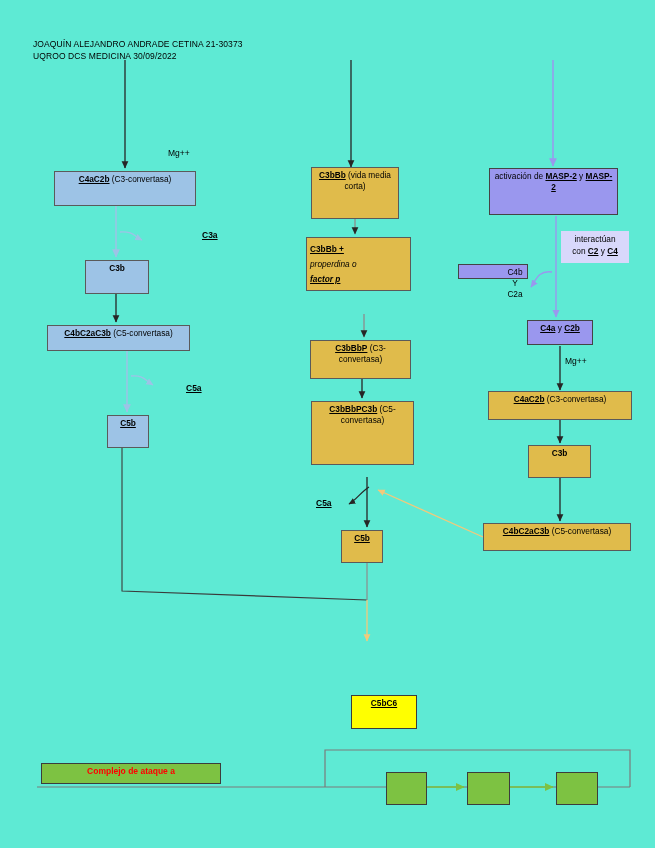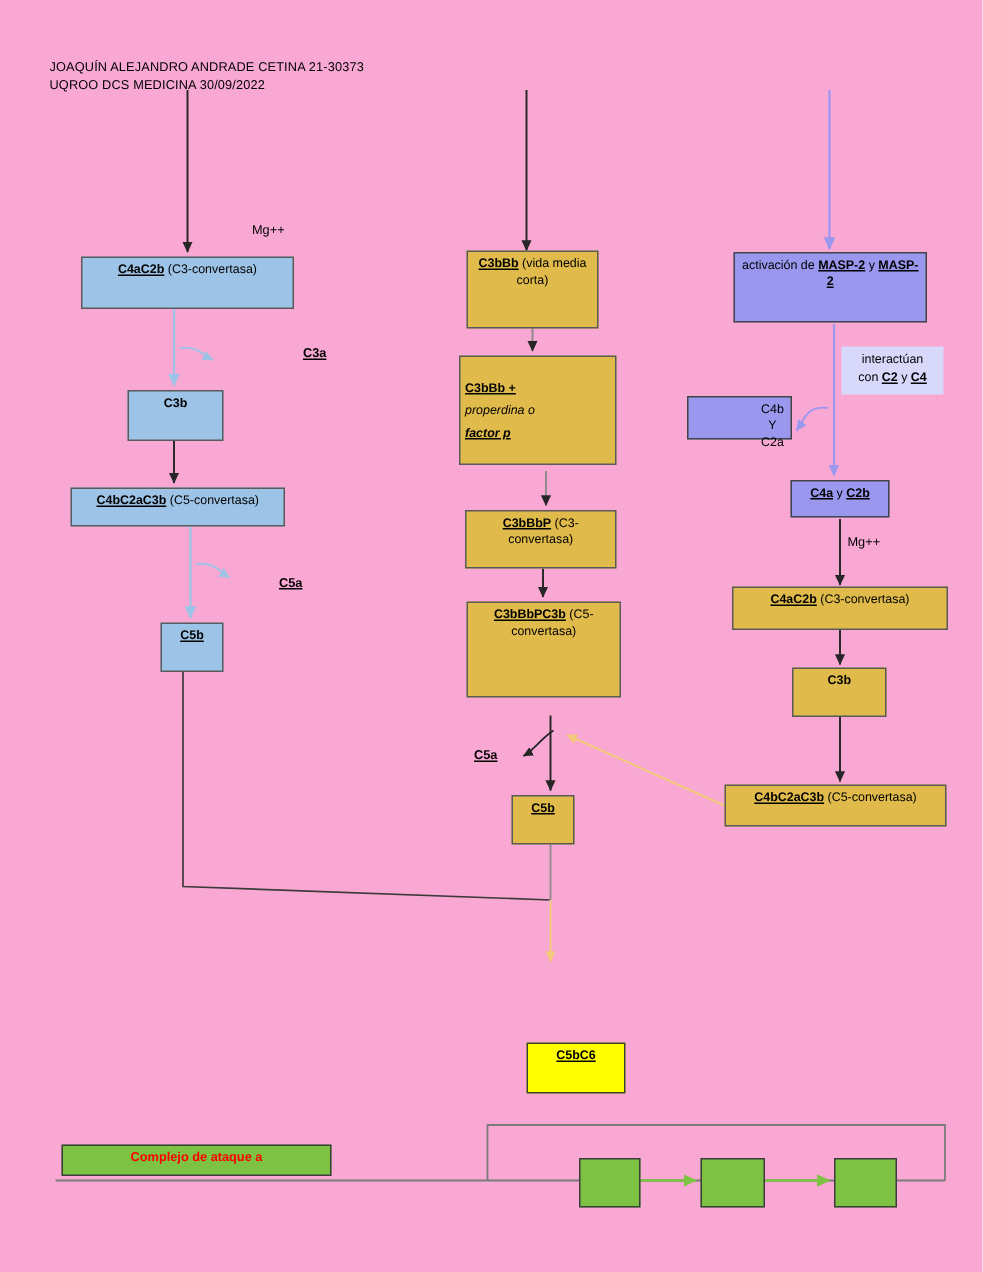--- a/index.html
+++ b/index.html
@@ -1,17 +1,17 @@
 <!DOCTYPE html>
 <html><head>
 <meta charset="utf-8">
 <style>
   html,body{margin:0;padding:0;background:#ffffff;}
   body{font-family:"Liberation Sans", sans-serif;}
-  #canvas{position:relative;width:655px;height:848px;background:#f9a8d4;overflow:hidden;}
+  #canvas{position:relative;width:655px;height:848px;background:#5eead4;overflow:hidden;}
   #svg-layer{position:absolute;left:0;top:0;width:655px;height:848px;}
   .hdr{position:absolute;font-size:8.5px;color:#000;line-height:11.5px;white-space:pre;letter-spacing:.1px;}
   .box{position:absolute;box-sizing:border-box;display:flex;align-items:flex-start;justify-content:center;
        text-align:center;font-size:8.3px;line-height:11px;color:#000;padding:2px 3px;}
   .blue{background:#9DC3E6;border:1.2px solid #5a5a5a;}
   .gold{background:#E0BB4B;border:1.2px solid #5a5a5a;}
   .purple{background:#9a97ee;border:1.2px solid #444;}
   .yellow{background:#FFFF00;border:1.3px solid #3c3c3c;}
   .green{background:#7DC242;border:1.3px solid #3c3c3c;}
   .lbl{position:absolute;font-size:8.5px;color:#000;white-space:nowrap;}
@@ -103,21 +103,21 @@
   <div class="lbl lbl-b" style="left:186px;top:383px;">C5a</div>
 
   <div class="box blue" style="left:107px;top:415px;width:42px;height:33px;">
     <span class="bu">C5b</span>
   </div>
 
   <div class="box gold" style="left:311px;top:167px;width:88px;height:52px;">
     <span><span class="bu">C3bBb</span><span> (vida media corta)</span></span>
   </div>
 
-  <div class="box gold" style="left:306px;top:237px;width:105px;height:73px;flex-direction:column;justify-content:center;">
+  <div class="box gold" style="left:306px;top:237px;width:105px;height:54px;flex-direction:column;justify-content:center;">
     <div style="line-height:15px;"><span class="bu">C3bBb +</span></div>
     <div class="it" style="line-height:15px;">properdina o</div>
     <div class="it bu" style="line-height:15px;">factor p</div>
   </div>
 
   <div class="box gold" style="left:310px;top:340px;width:101px;height:39px;">
     <span><span class="bu">C3bBbP</span><span> (C3-convertasa)</span></span>
   </div>
 
   <div class="box gold" style="left:311px;top:401px;width:103px;height:64px;">
@@ -132,21 +132,21 @@
 
   <div class="box purple" style="left:489px;top:168px;width:129px;height:47px;">
     <span><span>activación de </span><span class="bu">MASP-2</span><span> y </span><span class="bu">MASP-2</span></span>
   </div>
 
   <div class="interact-note" style="left:561px;top:231px;width:68px;height:32px;">
     <div>interactúan</div>
     <div><span>con </span><span class="bu">C2</span><span> y </span><span class="bu">C4</span></div>
   </div>
 
-  <div class="box purple" style="left:458px;top:264px;width:70px;height:29px;padding-left:47px;">
+  <div class="box purple" style="left:458px;top:264px;width:70px;height:15px;padding-left:47px;">
     <span>C4b Y C2a</span>
   </div>
 
   <div class="box purple" style="left:527px;top:320px;width:66px;height:25px;">
     <span><span class="bu">C4a</span><span> y </span><span class="bu">C2b</span></span>
   </div>
 
   <div class="lbl" style="left:565px;top:356px;">Mg++</div>
 
   <div class="box gold" style="left:488px;top:391px;width:144px;height:29px;">

